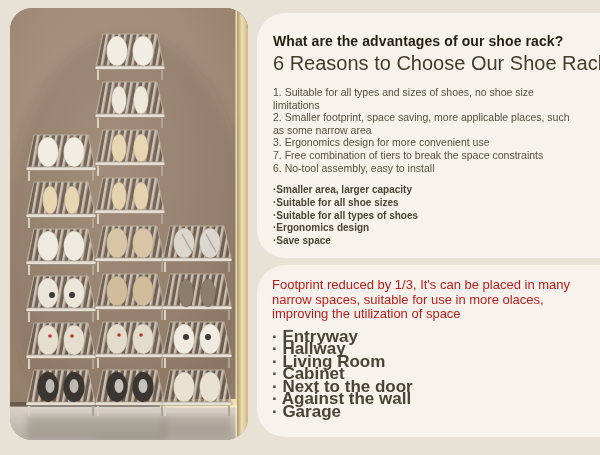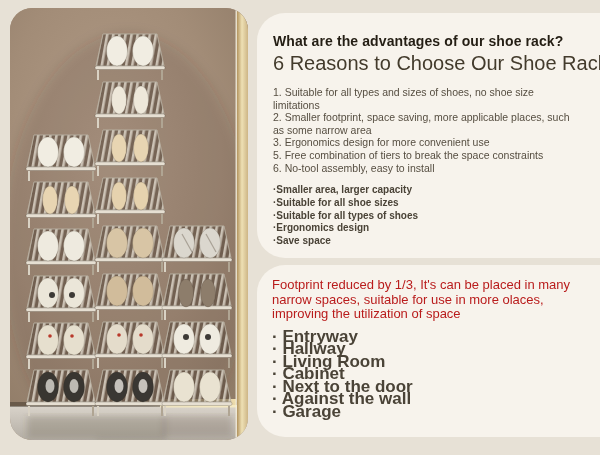--- a/index.html
+++ b/index.html
@@ -165,21 +165,21 @@
   </svg>
 </div>
 
 <div class="panel panel-advantages">
   <h1 class="title">What are the advantages of our shoe rack?</h1>
   <h2 class="subtitle">6 Reasons to Choose Our Shoe Rack</h2>
   <div class="reasons">
     <p class="reason">1. Suitable for all types and sizes of shoes, no shoe size limitations</p>
     <p class="reason">2. Smaller footprint, space saving, more applicable places, such as some narrow area</p>
     <p class="reason">3. Ergonomics design for more convenient use</p>
-    <p class="reason">5. Free combination of tiers to break the space constraints</p>
+    <p class="reason">7. Free combination of tiers to break the space constraints</p>
     <p class="reason">6. No-tool assembly, easy to install</p>
   </div>
   <div class="highlights">
     <div>·Smaller area, larger capacity</div>
     <div>·Suitable for all shoe sizes</div>
     <div>·Suitable for all types of shoes</div>
     <div>·Ergonomics design</div>
     <div>·Save space</div>
   </div>
 </div>

